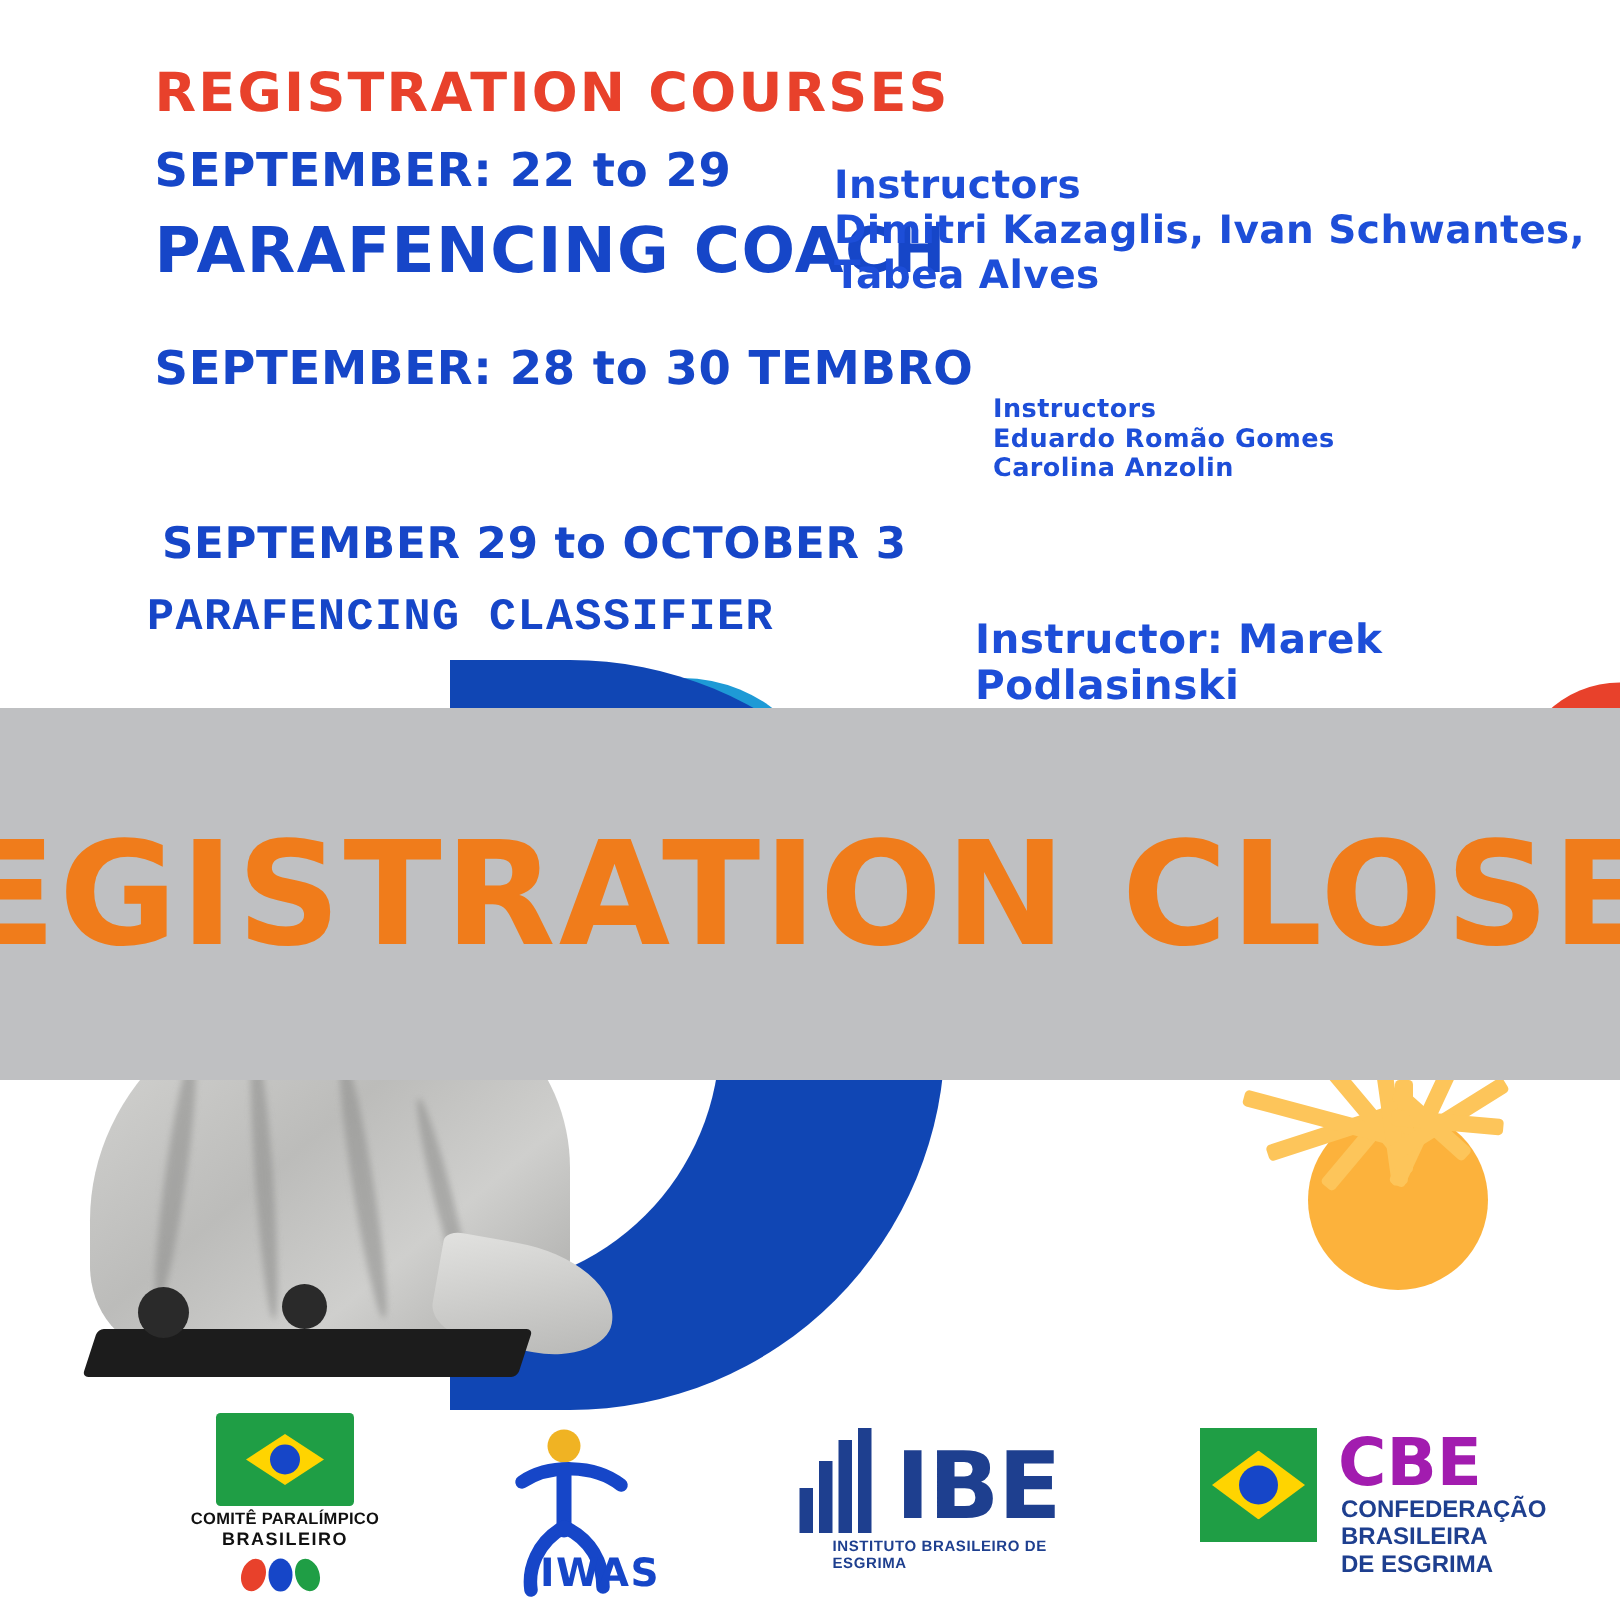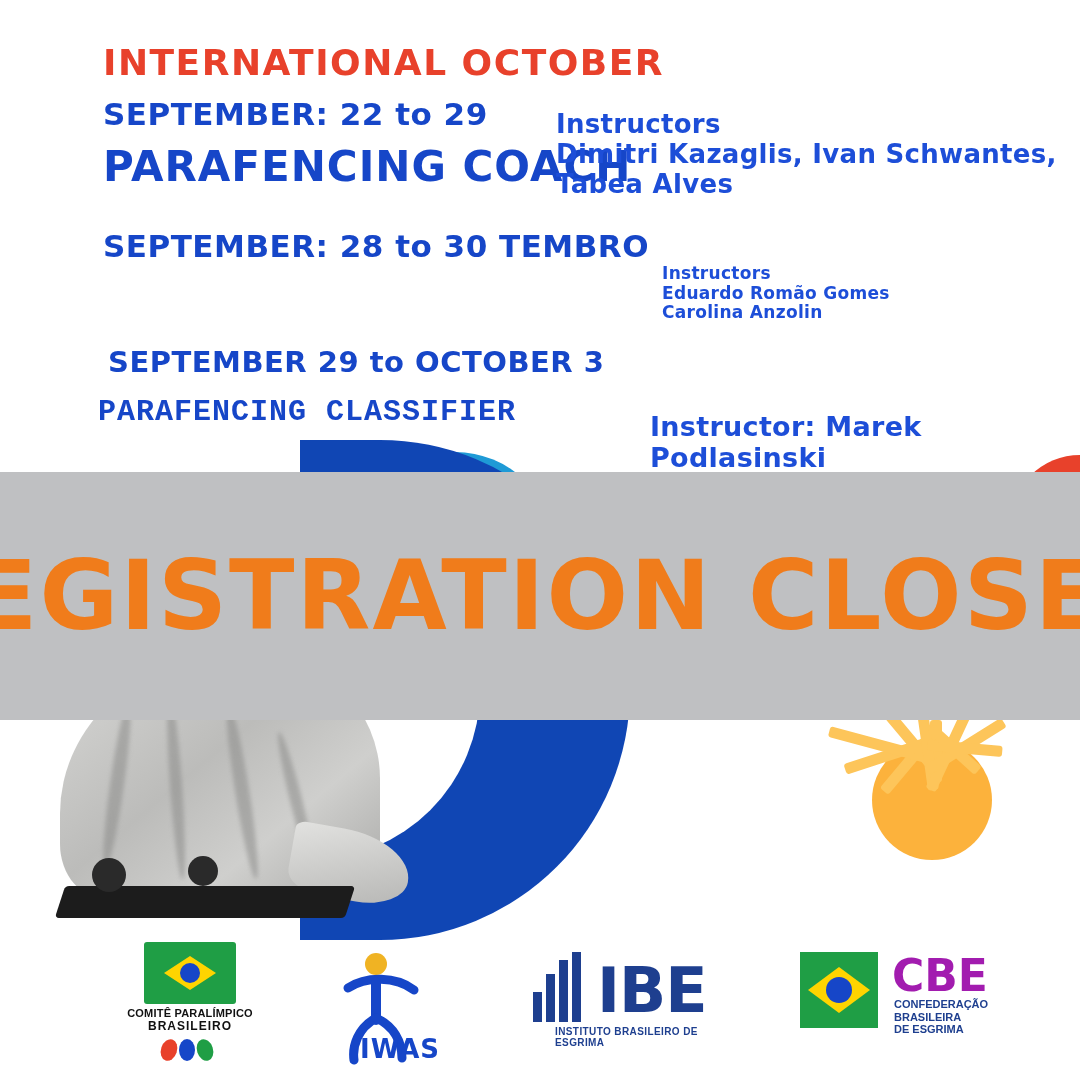--- a/index.html
+++ b/index.html
@@ -267,21 +267,21 @@
     position: absolute;
     left: 92px; top: 2px;
     font-size: 44px;
     font-weight: bold;
     color: #a21caf;
     font-family: "DejaVu Sans", sans-serif;
   }
   .cbe-sub {
     position: absolute;
     left: 94px; top: 50px;
-    font-size: 11px;
+    font-size: 16px;
     font-weight: bold;
     color: #1e3f8f;
     line-height: 1.15;
     white-space: pre-line;
     font-family: "Liberation Sans", sans-serif;
   }
 
   
   .banner {
     position: absolute;
@@ -333,21 +333,21 @@
     <div class="cloth-fold" style="left:70px; top:60px; width:14px; height:170px; transform:rotate(8deg);"></div>
     <div class="cloth-fold" style="left:130px; top:50px; width:12px; height:190px; transform:rotate(-4deg);"></div>
     <div class="cloth-fold" style="left:195px; top:60px; width:14px; height:180px; transform:rotate(-9deg);"></div>
     <div class="cloth-fold" style="left:250px; top:90px; width:12px; height:140px; transform:rotate(-14deg);"></div>
     <div class="cloth-tail"></div>
     <div class="base-plate"></div>
     <div class="wheel" style="left:52px; top:218px; width:34px; height:34px;"></div>
     <div class="wheel" style="left:148px; top:216px; width:30px; height:30px;"></div>
   </div>
 
-  <div class="headline">INTERNATIONAL OCTOBER</div>
+  <div class="headline">REGISTRATION COURSES</div>
 
   <div class="line-blue" id="d1">SEPTEMBER: 22 to 29</div>
   <div class="line-blue" id="t1">PARAFENCING COACH</div>
   <div class="line-orange" id="i1"><span>Instructors</span>
 <span>Dimitri Kazaglis, Ivan Schwantes,
 Tabea Alves</span></div>
 
   <div class="line-blue" id="d2">SEPTEMBER:  28 to 30 TEMBRO</div>
   <div class="line-orange" id="i2"><span>Instructors</span>
 <span>Eduardo Romão Gomes

